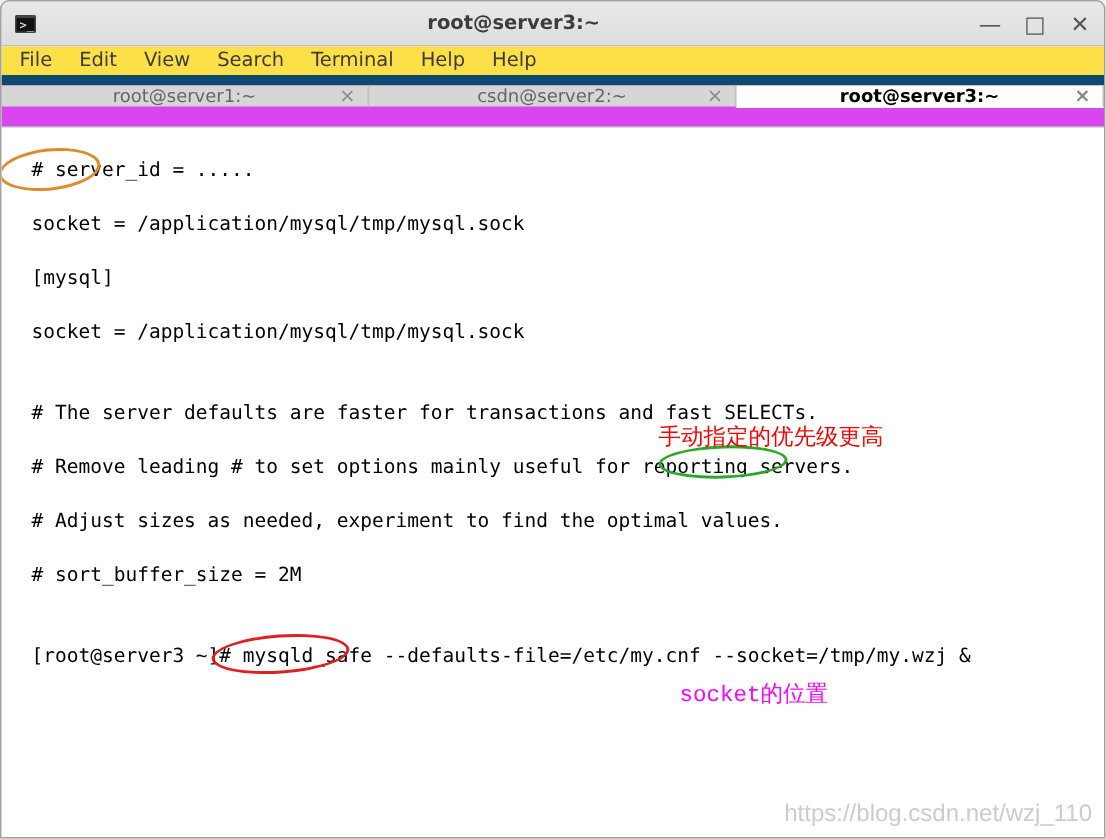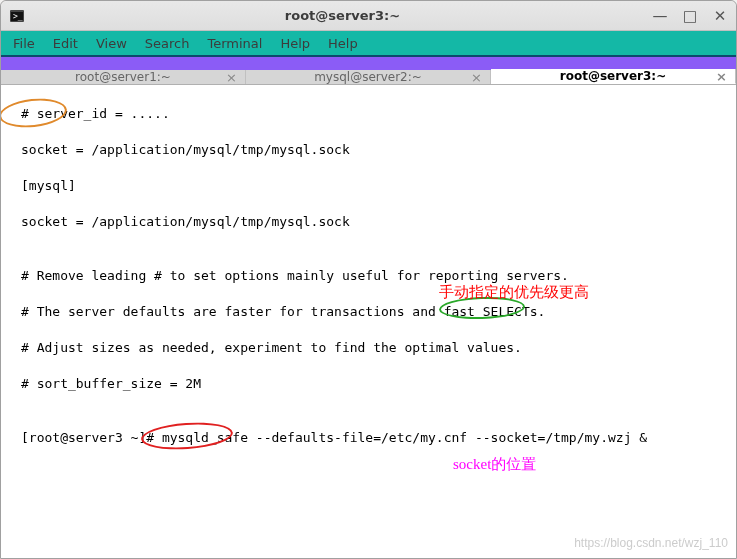--- a/index.html
+++ b/index.html
@@ -46,33 +46,33 @@
   cursor: pointer;
   width: 16px;
   text-align: center;
 }
 .menubar {
   height: 26px;
   display: flex;
   align-items: center;
   padding: 0 4px;
   gap: 2px;
-  border-bottom: 2px solid #0c4a6e;
-  background: #14b8a6;
+  border-bottom: 7px solid #0c4a6e;
+  background: #fde047;
 }
 .menubar .item {
   padding: 3px 8px;
   cursor: pointer;
   border-radius: 3px;
 }
 .tabbar {
   height: 28px;
   display: flex;
-  align-items: flex-end;
-  background: #8b5cf6;
+  align-items: flex-start;
+  background: #d946ef;
   border-bottom: 1px solid #b0b0b0;
 }
 .tab {
   flex: 1;
   display: flex;
   align-items: center;
   justify-content: center;
   position: relative;
   border-right: 1px solid #c0c0c0;
   background: #d6d6d6;
@@ -103,27 +103,27 @@
   overflow: hidden;
   white-space: pre;
   position: relative;
 }
 .line { white-space: pre; }
 .ann { position: absolute; pointer-events: none; }
 .ann-orange { border: 2px solid #e08a2c; border-radius: 50%; }
 .ann-green  { border: 2px solid #2aa82a; border-radius: 50%; }
 .ann-red    { border: 2px solid #e02020; border-radius: 50%; }
 .ann-text-red { color: #ff0000; font-family: sans-serif; font-size: 15px; }
-.ann-text-mag { color: #ff00ff; font-family: Liberation Serif, serif; font-size: 15px; }
+.ann-text-mag { color: #ff00ff; font-family: Liberation Mono, monospace; font-size: 15px; }
 .watermark {
   position: absolute;
   right: 8px;
   bottom: 6px;
   color: #ccc;
-  font-size: 12px;
+  font-size: 16px;
   font-family: sans-serif;
 }
 </style>
 </head>
 <body>
 
 <div class="titlebar">
   <span class="icon">
     <svg width="16" height="16" viewBox="0 0 16 16">
         <rect x="1" y="2" width="14" height="12" rx="1" fill="#444"></rect>
@@ -148,37 +148,37 @@
   <div class="item">Help</div>
   <div class="item">Help</div>
 </div>
 
 <div class="tabbar">
   <div class="tab">
     <span>root@server1:~</span>
     <span class="close">×</span>
   </div>
   <div class="tab">
-    <span>mysql@server2:~</span>
+    <span>csdn@server2:~</span>
     <span class="close">×</span>
   </div>
   <div class="tab active">
     <span>root@server3:~</span>
     <span class="close">×</span>
   </div>
 </div>
 
 <div class="terminal">
 <div class="line"># server_id = .....</div>
 <div class="line">socket = /application/mysql/tmp/mysql.sock</div>
 <div class="line">[mysql]</div>
 <div class="line">socket = /application/mysql/tmp/mysql.sock</div>
 <div class="line"></div>
+<div class="line"># The server defaults are faster for transactions and fast SELECTs.</div>
 <div class="line"># Remove leading # to set options mainly useful for reporting servers.</div>
-<div class="line"># The server defaults are faster for transactions and fast SELECTs.</div>
 <div class="line"># Adjust sizes as needed, experiment to find the optimal values.</div>
 <div class="line"># sort_buffer_size = 2M</div>
 <div class="line"></div>
 <div class="line">[root@server3 ~]# mysqld_safe --defaults-file=/etc/my.cnf --socket=/tmp/my.wzj &amp;</div>
 
 
 
 
 <div class="line"></div>
 

